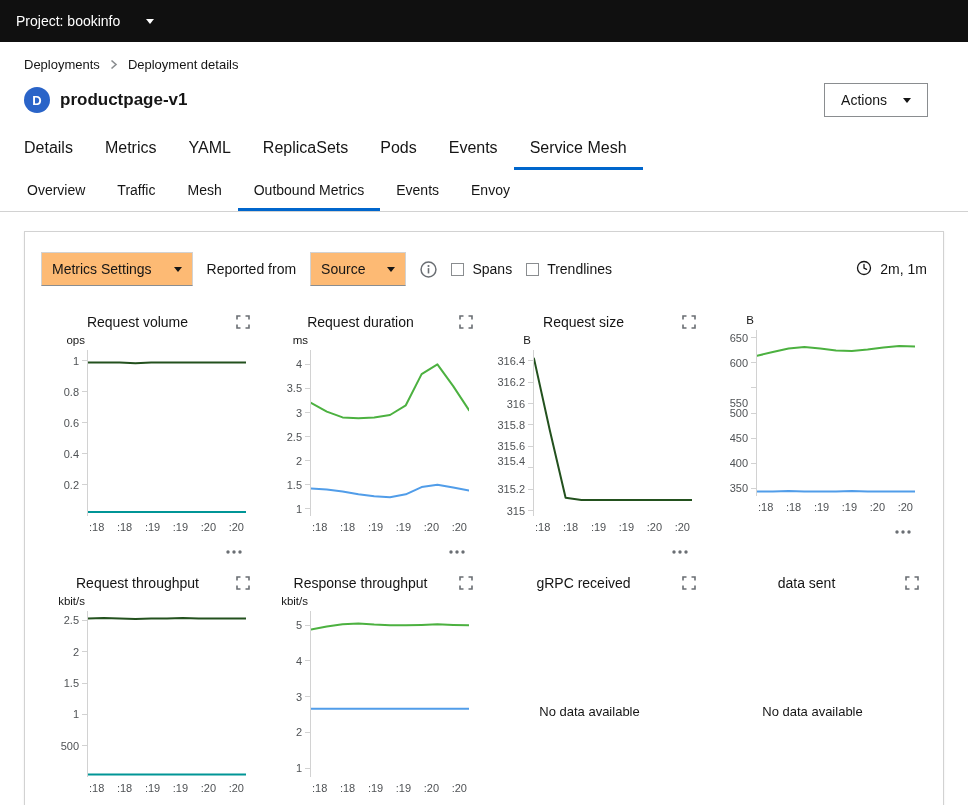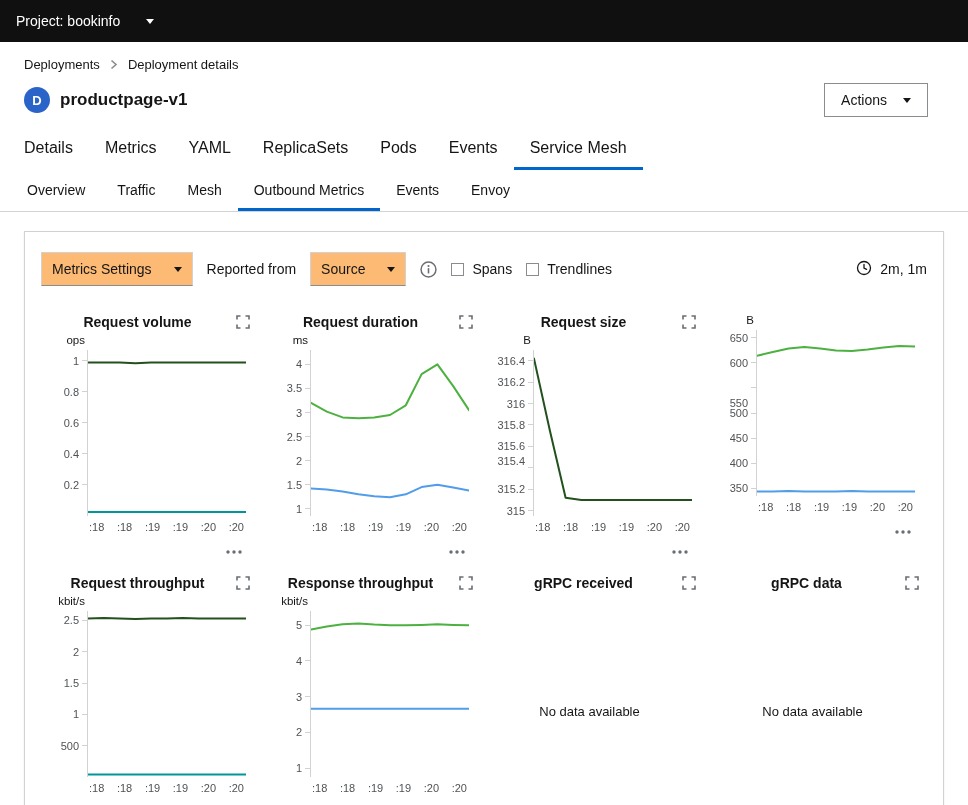--- a/index.html
+++ b/index.html
@@ -32,21 +32,21 @@
   .pf-select { display:flex; align-items:center; justify-content:space-between; gap:22px; border:1px solid #d2d2d2; border-bottom-color:#8a8d90; background:#fdba74; padding:8px 10px; cursor:pointer; font-size:14px; }
   .sel-metrics { min-width:148px; }
   .sel-source { min-width:78px; }
   .check { display:flex; align-items:center; gap:8px; cursor:pointer; }
   .cb { width:13px; height:13px; border:1px solid #8a8d90; background:#fff; flex:none; }
   .duration { margin-left:auto; display:flex; align-items:center; gap:8px; cursor:pointer; }
   .icon-btn { background:none; border:none; padding:0; cursor:pointer; color:#6a6e73; display:inline-flex; }
   
   .charts { margin-top:26px; display:grid; grid-template-columns:repeat(4,1fr); column-gap:6px; row-gap:22px; }
   .chart-head { display:flex; align-items:center; height:20px; padding-right:6px; }
-  .chart-title { flex:1; text-align:center; font-size:14px;font-weight:bold; }
+  .chart-title { flex:1; text-align:center; font-size:14px; }
   .expand-btn { background:none; border:none; padding:0; width:18px; height:15px; color:#6a6e73; cursor:pointer; flex:none; }
   .chart-unit { width:46px; text-align:right; font-size:11.5px; height:16px; padding-right:2px; margin-top:2px; }
   .chart-body { display:flex; }
   .ycol { width:46px; position:relative; height:166px; flex:none; }
   .ytick { position:absolute; right:8px; font-size:11px; color:#4f5255; line-height:12px; }
   .plotwrap { flex:1; margin-right:12px; position:relative; height:166px; border-left:1px solid #d2d2d2; }
   .ymark { position:absolute; width:6px; height:1px; background:#d2d2d2; left:-6px; }
   .svgbox { position:absolute; inset:0; }
   .svgbox svg { width:100%; height:100%; display:block; }
   .plotwrap.nodata { border-left:none; height:200px; display:flex; align-items:center; justify-content:center; font-size:13px; color:#151515; }
@@ -426,21 +426,21 @@
       <div class="chart-unit"></div>
       <div class="chart-body">
 
         <div class="plotwrap nodata">No data available</div>
       </div>
 
     </div>
 
     <div class="chart">
       <div class="chart-head">
-        <span class="chart-title">gRPC data</span>
+        <span class="chart-title">data sent</span>
         <button class="expand-btn"><svg width="14" height="14" viewBox="0 0 14 14">
               <path d="M1 4.5 V1 H4.5 M9.5 1 H13 V4.5 M13 9.5 V13 H9.5 M4.5 13 H1 V9.5" fill="none" stroke="currentColor" stroke-width="1.6"></path>
             </svg></button>
       </div>
       <div class="chart-unit"></div>
       <div class="chart-body">
 
         <div class="plotwrap nodata">No data available</div>
       </div>
 

